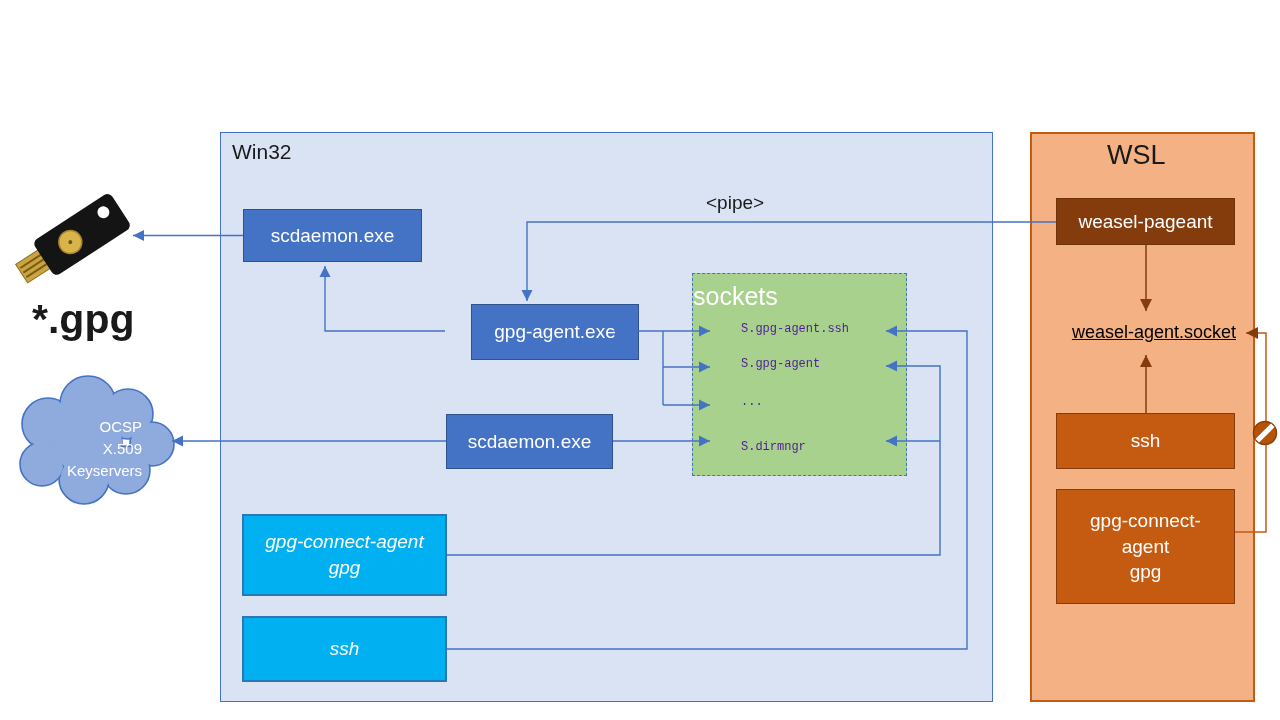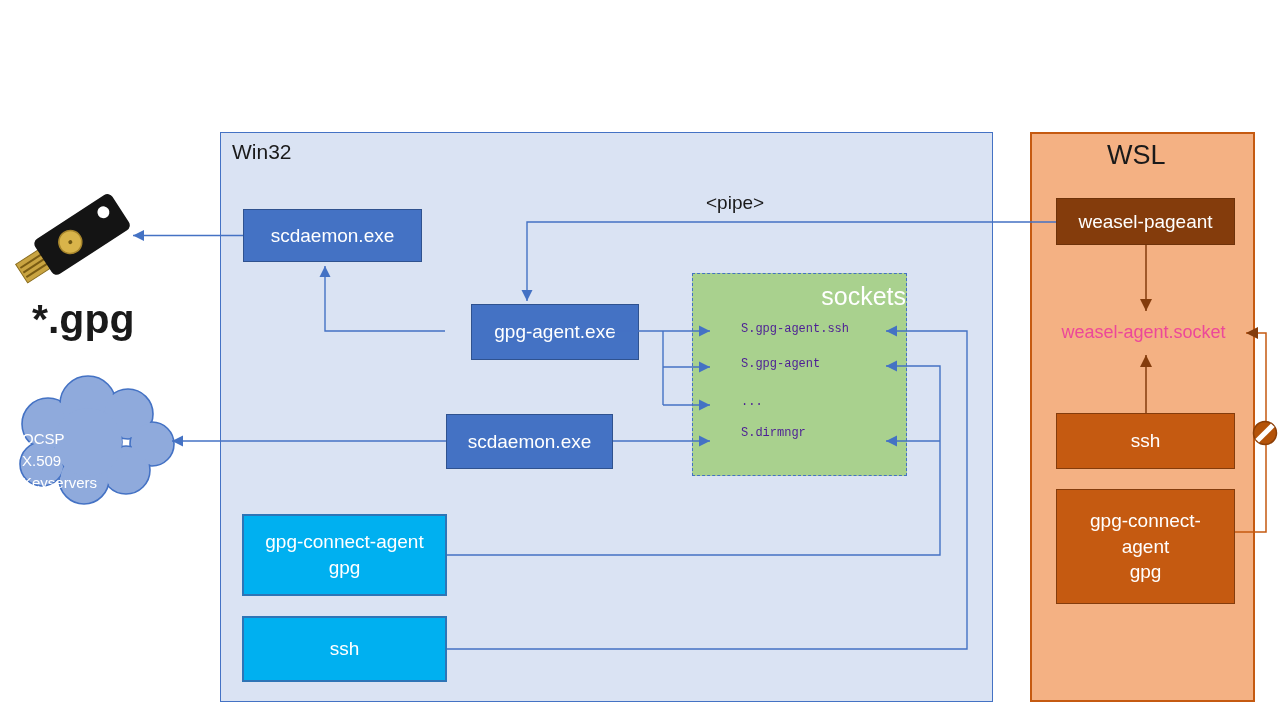--- a/index.html
+++ b/index.html
@@ -32,21 +32,21 @@
   }
 
   
   .node {
     display: flex; flex-direction: column;
     align-items: center; justify-content: center;
     color: #ffffff; text-align: center; line-height: 1.35;
     z-index: 5;
   }
   .node-blue { background: #4472c4; border: 1px solid #2f528f; font-size: 19px; }
-  .node-cyan { background: #00b0f0; border: 2px solid #2e75b6; font-size: 19px; }
+  .node-cyan { background: #00b0f0; border: 2px solid #2e75b6; font-size: 19px; font-style: italic; }
   .node-darkbrown { background: #843c0c; border: 1px solid #6e3209; font-size: 19px; }
   .node-orange { background: #c55a11; border: 1px solid #843c0c; font-size: 19px; }
 
   #scdaemon   { left: 243px; top: 209px; width: 179px; height: 53px; }
   #gpg-agent  { left: 471px; top: 304px; width: 168px; height: 56px; }
   #dirmngr    { left: 446px; top: 414px; width: 167px; height: 55px; }
   #win-gpg-connect { left: 242px; top: 514px; width: 205px; height: 82px; }
   #win-ssh    { left: 242px; top: 616px; width: 205px; height: 66px; }
 
   #weasel-pageant  { left: 1056px; top: 198px; width: 179px; height: 47px; }
@@ -54,41 +54,41 @@
   #wsl-gpg-connect { left: 1056px; top: 489px; width: 179px; height: 115px; }
 
   
   #sockets {
     left: 692px; top: 273px; width: 215px; height: 203px;
     background: #a9d18e; border: 1.5px dashed #4472c4;
     z-index: 4;
   }
   .sockets-title {
     position: absolute; left: 0; top: 8px; width: 100%;
-    text-align: right; color: #ffffff; font-size: 25px;
+    text-align: left; color: #ffffff; font-size: 25px;
   }
   .socket-entry {
     position: absolute; left: 48px;
     color: #4c1d95; font-size: 12px; white-space: nowrap; font-family: Liberation Mono, monospace;
   }
   #sock-0 { top: 48px; }
   #sock-1 { top: 83px; }
   #sock-2 { top: 121px; }
-  #sock-3 { top: 152px; }
+  #sock-3 { top: 166px; }
 
   
   .txt { color: #1a1a1a; z-index: 5; white-space: nowrap; }
   #pipe-label { left: 706px; top: 192px; font-size: 19px; }
   #gpg-files-label { left: 32px; top: 296px; font-size: 41px; font-weight: bold; }
   #weasel-socket-label {
-    left: 1051px; top: 322px; width: 185px; text-align: center;
-    font-size: 18px; color: #ec4899; z-index: 5;
+    left: 1051px; top: 322px; width: 185px; text-align: right;
+    font-size: 18px; color: #000000; z-index: 5; text-decoration: underline;
   }
   #cloud-text {
-    left: 22px; top: 428px; width: 120px; text-align: left;
+    left: 22px; top: 416px; width: 120px; text-align: right;
     color: #ffffff; font-size: 15px; line-height: 22px; z-index: 5;
   }
 
   
   #overlay {
     position: absolute; left: 0; top: 0; width: 1280px; height: 720px;
     z-index: 10; pointer-events: none;
   }
   #cloud-layer, #key-layer {
     position: absolute; left: 0; top: 0; width: 1280px; height: 720px;

